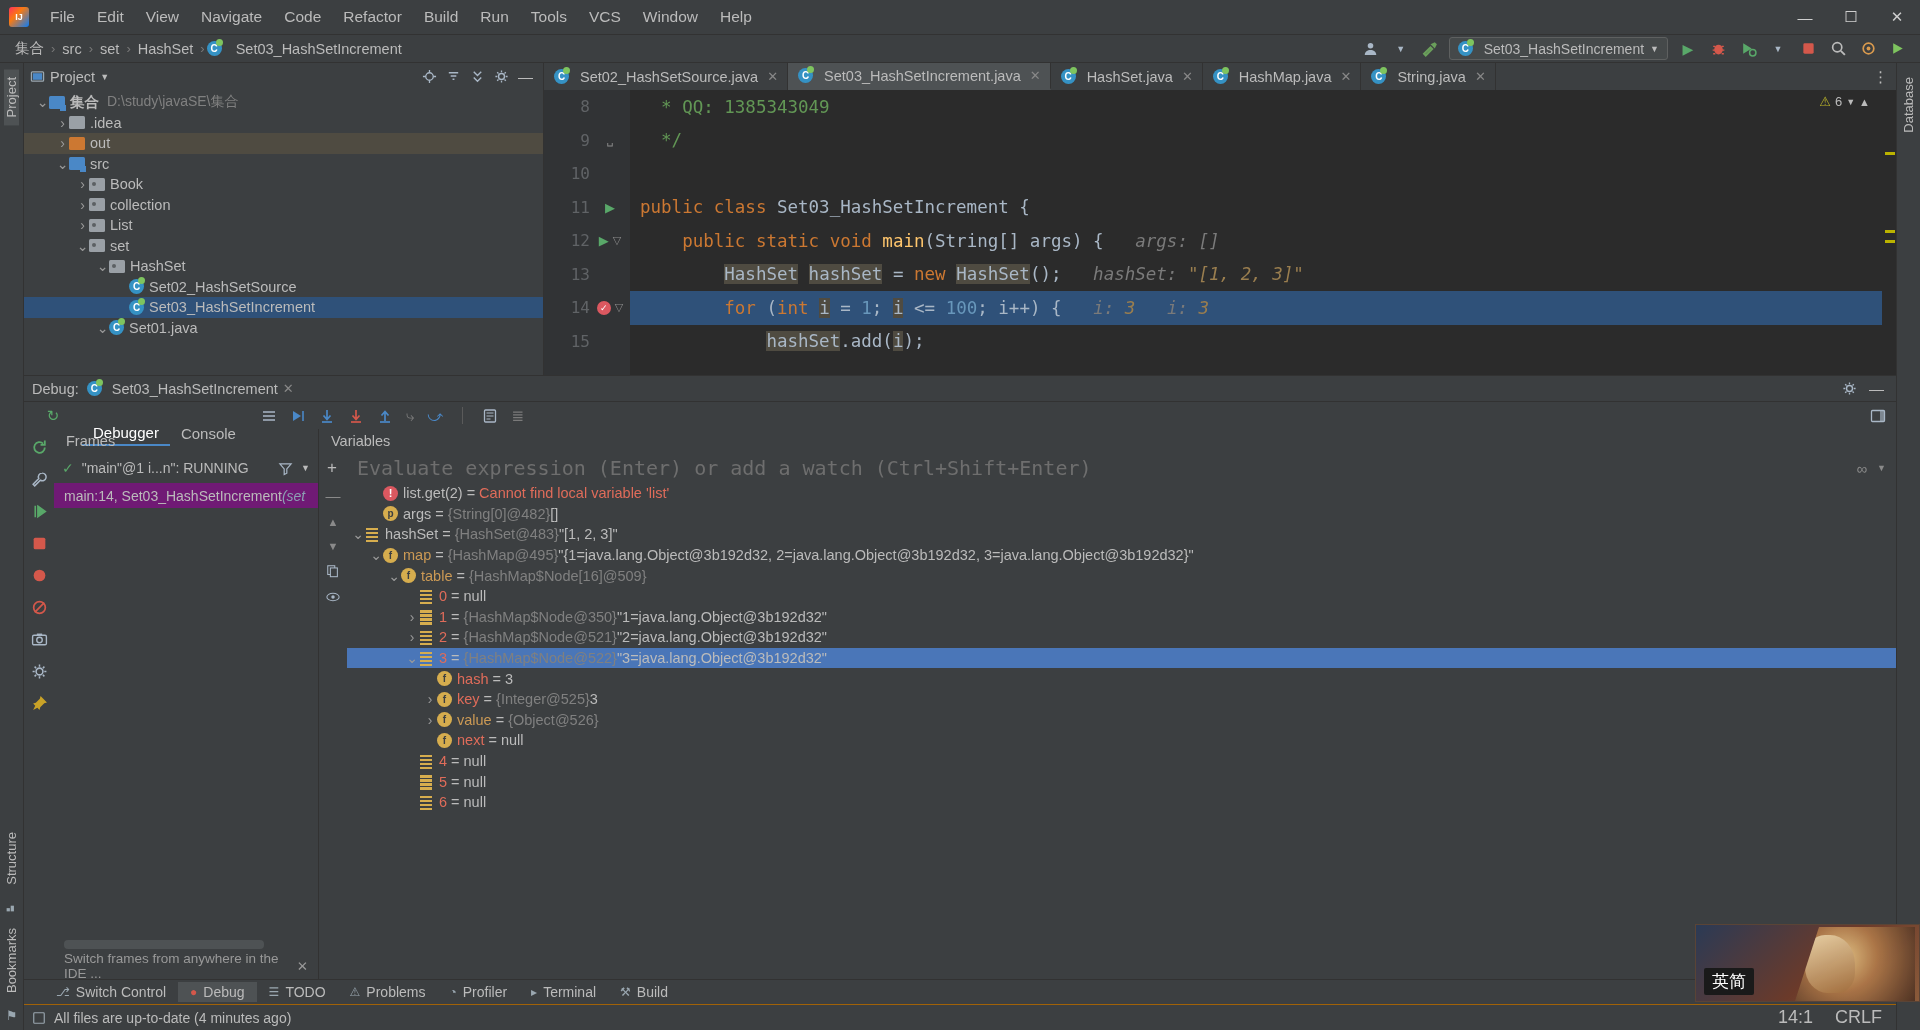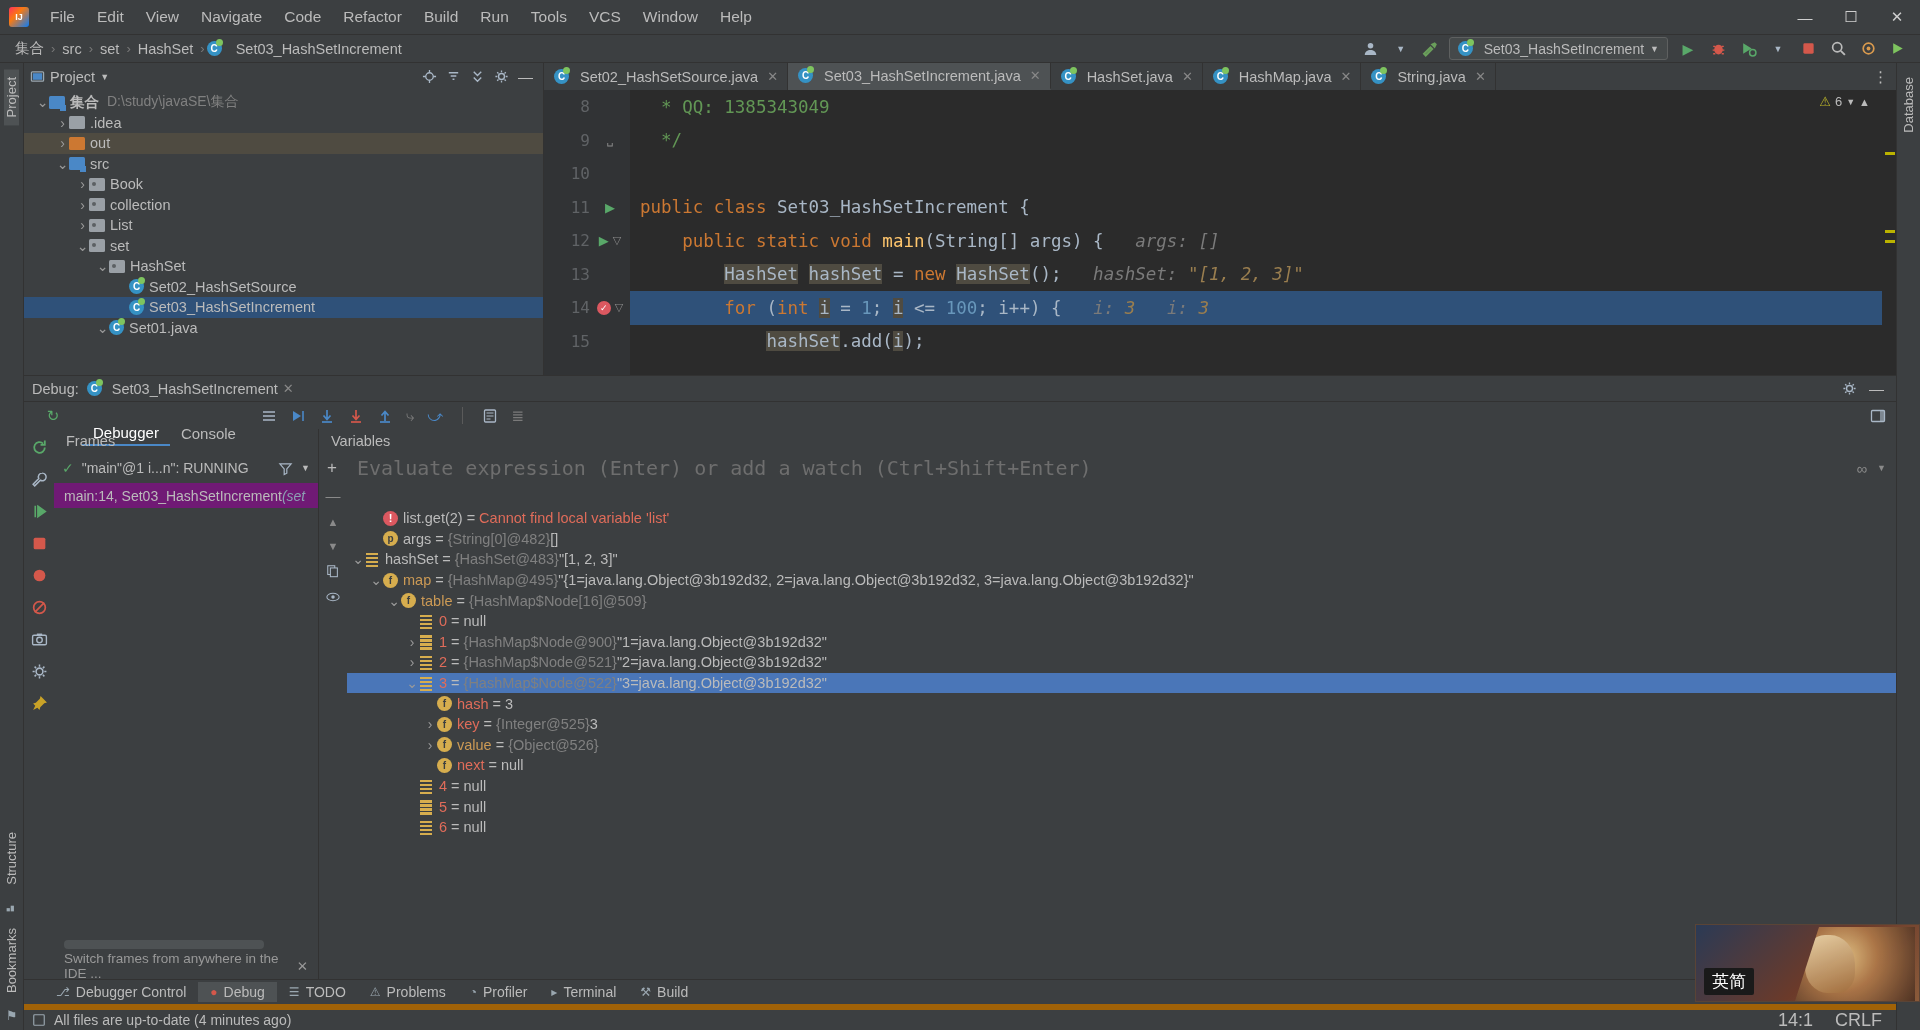--- a/index.html
+++ b/index.html
@@ -172,21 +172,21 @@
 
   .vars-col { flex:1; display:flex;flex-direction:column; min-width:0;}
   .vars-head { height: 24px; display:flex;align-items:center;padding-left:12px;color:#bbbbbb;font-size:14.5px;flex:none;}
   .eval-row { height: 30px; display:flex;align-items:center;gap:8px;padding:0 10px 0 4px; flex:none;}
   .eval-plus { color:#bbb; font-size:17px; width:18px;text-align:center;}
   .eval-input {
     flex:1; height: 24px; display:flex;align-items:center;padding-left:8px;
     color:#6e6e6e; font-family:"DejaVu Sans Mono",monospace; font-size:20px;
   }
   .eval-right{display:flex;align-items:center;gap:10px;color:#8a8a8a;}
-  .vars-tree { flex:1; overflow:hidden; position:relative;margin-top:25px;}
+  .vars-tree { flex:1; overflow:hidden; position:relative;}
   .vrow { height: 20.6px; display:flex; align-items:center; font-size:14.5px; white-space:nowrap; color:#bbbbbb;}
   .vrow.sel { background: #4a76b8; }
   .varrow { width: 14px; text-align:center; color:#9a9a9a; font-size:10px; flex:none;}
   .vic { width: 15px; height:15px; margin-right:5px; flex:none; position:relative; display:inline-block;}
   .vic.err { border-radius:50%; background:#db5860;}
   .vic.err::after{content:"!";position:absolute;inset:0;color:#fff;font-size:11px;font-weight:bold;display:flex;align-items:center;justify-content:center;}
   .vic.param { border-radius:50%; background:#d6ad4e;}
   .vic.param::after{content:"p";position:absolute;inset:0;color:#3c3f41;font-size:10px;font-weight:bold;display:flex;align-items:center;justify-content:center;}
   .vic.field { border-radius:50%; background:#d6ad4e;}
   .vic.field::after{content:"f";position:absolute;inset:0;color:#3c3f41;font-size:10px;font-weight:bold;display:flex;align-items:center;justify-content:center;}
@@ -198,21 +198,21 @@
   .vname.orange { color:#cc9a55; }
   .veq { color:#bbbbbb; margin:0 4px;}
   .vtype { color:#808080; }
   .vval { color:#bbbbbb; }
   .verr { color:#e06c5a; }
 
   
   .bottombar { height: 25px; background:#3c3f41; display:flex; align-items:center; flex:none; border-top:1px solid #323232; padding-left:20px; gap:0;}
   .bbtab { display:flex; align-items:center; gap:6px; padding:2px 12px; font-size:14px; color:#bbbbbb;}
   .bbtab.active { background:#4e5254; }
-  .statusbar { height: 26px; background:#3c3f41; display:flex; align-items:center; flex:none; padding-left:8px; gap:8px; border-top:6px solid #a16207;}
+  .statusbar { height: 26px; background:#3c3f41; display:flex; align-items:center; flex:none; padding-left:8px; gap:8px; border-top:1px solid #a16207;}
   .status-text { color:#bbbbbb; font-size:14px;}
   .status-right { margin-left:auto; display:flex; align-items:center; gap:22px; padding-right:14px; color:#bbbbbb; font-size:18px;}
 
   
   .overlay-ime {
     position: absolute; right: 0px; bottom: 28px; width: 225px; height: 78px;
     background: linear-gradient(135deg,#2b3a55 0%,#6b3a2a 55%,#8a5a3a 100%);
     border: 1px solid #5a4436; overflow: hidden; display:flex; align-items:flex-end;
   }
   .ime-badge {
@@ -795,21 +795,21 @@
                     <span class="vic arr"></span>
                     <span class="vname red">0</span>
                     <span class="veq">=</span>
                     <span class="vval">null</span>
                   </div>
                   <div class="vrow" style="padding-left: 58px;">
                     <span class="varrow" style="font-size: 14px;">›</span>
                     <span class="vic arr"></span>
                     <span class="vname red">1</span>
                     <span class="veq">=</span>
-                    <span class="vtype">{HashMap$Node@900}</span> 
+                    <span class="vtype">{HashMap$Node@350}</span> 
                     <span class="vval">"1=java.lang.Object@3b192d32"</span>
                   </div>
                   <div class="vrow" style="padding-left: 58px;">
                     <span class="varrow" style="font-size: 14px;">›</span>
                     <span class="vic arr"></span>
                     <span class="vname red">2</span>
                     <span class="veq">=</span>
                     <span class="vtype">{HashMap$Node@521}</span> 
                     <span class="vval">"2=java.lang.Object@3b192d32"</span>
                   </div>
@@ -873,21 +873,21 @@
                   </div>
                 </div>
             </div>
           </div>
         </div>
       </div>
 
       <div class="bottombar" id="bottombar">
           <div class="bbtab">
             <span style="font-size: 12px; color: rgb(154, 167, 176);">⎇</span>
-            <span>Debugger Control</span>
+            <span>Switch Control</span>
           </div>
           <div class="bbtab active">
             <span style="font-size: 12px; color: rgb(212, 88, 75);">●</span>
             <span>Debug</span>
           </div>
           <div class="bbtab">
             <span style="font-size: 12px; color: rgb(154, 167, 176);">☰</span>
             <span>TODO</span>
           </div>
           <div class="bbtab">

